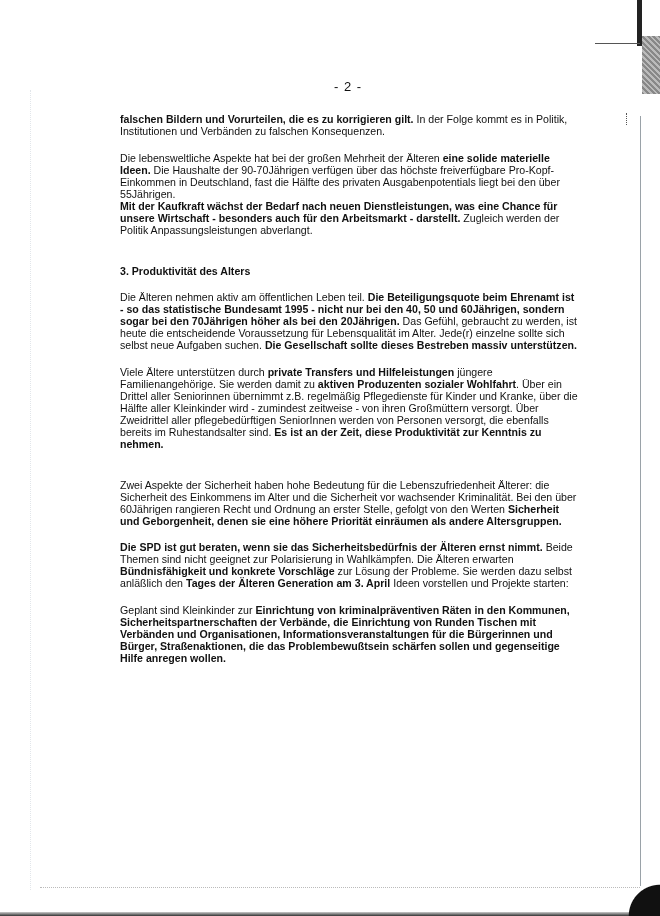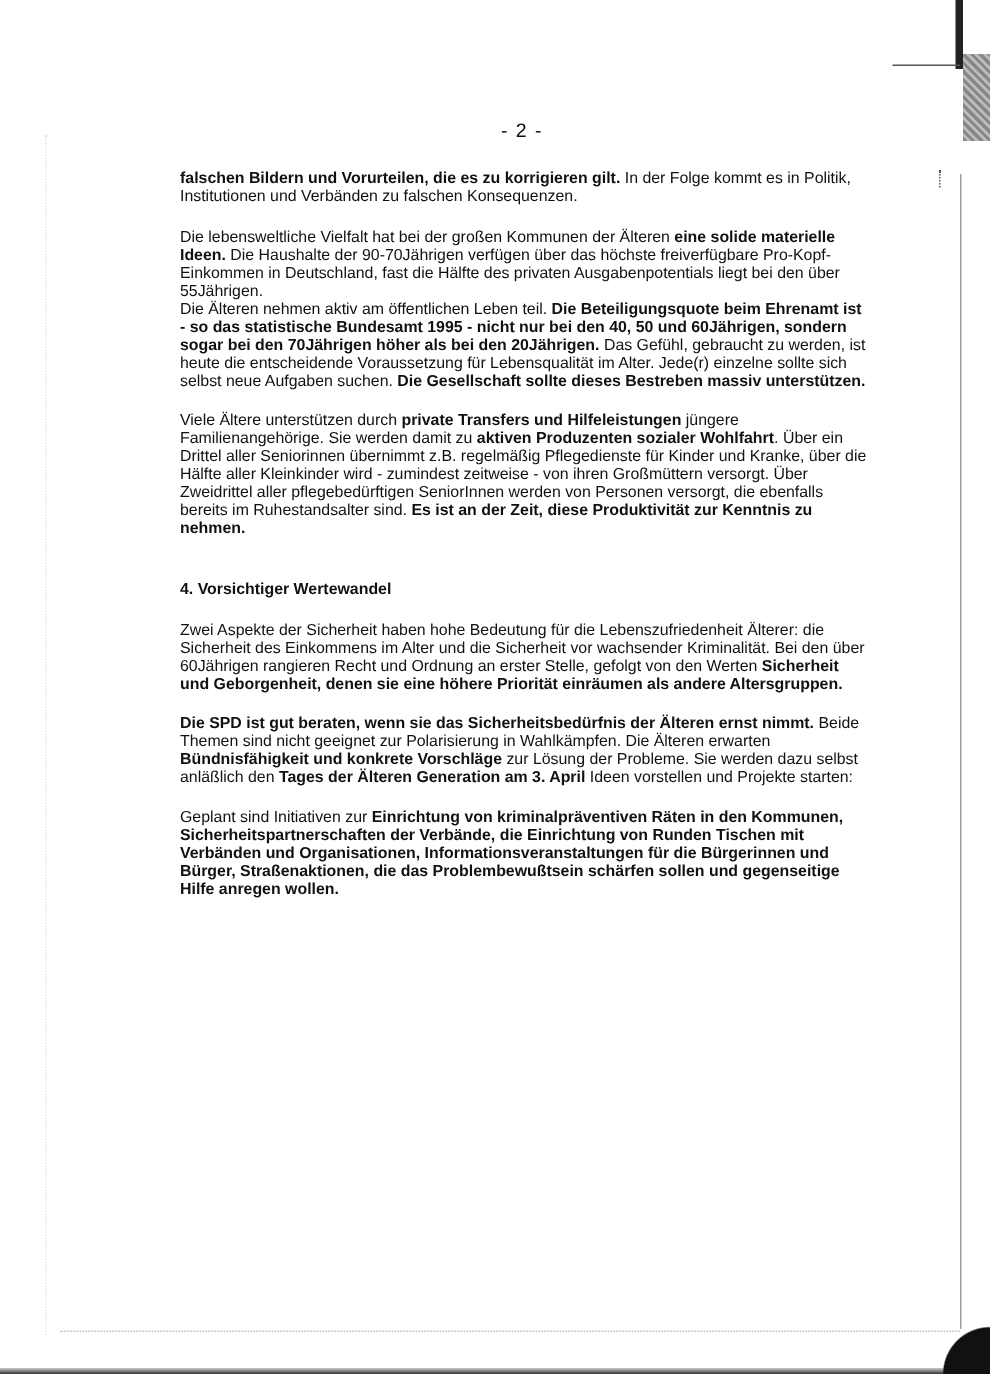--- a/index.html
+++ b/index.html
@@ -117,23 +117,24 @@
   <div class="edge-dash"></div>
   <div class="edge-vline"></div>
   <div class="bottom-dots"></div>
   <div class="bottom-edge"></div>
   <div class="corner-dark"></div>
 
   <div class="page-number">- 2 -</div>
 
   <div class="content">
     <p class="para"><b>falschen Bildern und Vorurteilen, die es zu korrigieren gilt. </b><span>In der Folge kommt es in Politik, Institutionen und Verbänden zu falschen Konsequenzen.</span></p>
-    <p class="para" style="margin-bottom:0"><span>Die lebensweltliche Vielfalt hat bei der großen Kommunen der Älteren </span><b>eine solide materielle Ideen. </b><span>Die Haushalte der 90-70Jährigen verfügen über das höchste freiverfügbare Pro-Kopf-Einkommen in Deutschland, fast die Hälfte des privaten Ausgabenpotentials liegt bei den über 55Jährigen.</span></p>
+    <p class="para" style="margin-bottom:0"><span>Die lebensweltliche Aspekte hat bei der großen Mehrheit der Älteren </span><b>eine solide materielle Ideen. </b><span>Die Haushalte der 90-70Jährigen verfügen über das höchste freiverfügbare Pro-Kopf-Einkommen in Deutschland, fast die Hälfte des privaten Ausgabenpotentials liegt bei den über 55Jährigen.</span></p>
+    <p class="para gap-large"><b>Mit der Kaufkraft wächst der Bedarf nach neuen Dienstleistungen, was eine Chance für unsere Wirtschaft - besonders auch für den Arbeitsmarkt - darstellt. </b><span>Zugleich werden der Politik Anpassungsleistungen abverlangt.</span></p>
 
+    <p class="heading">3. Produktivität des Alters</p>
     <p class="para"><span>Die Älteren nehmen aktiv am öffentlichen Leben teil. </span><b>Die Beteiligungsquote beim Ehrenamt ist - so das statistische Bundesamt 1995 - nicht nur bei den 40, 50 und 60Jährigen, sondern sogar bei den 70Jährigen höher als bei den 20Jährigen.</b><span> Das Gefühl, gebraucht zu werden, ist heute die entscheidende Voraussetzung für Lebensqualität im Alter. Jede(r) einzelne sollte sich selbst neue Aufgaben suchen. </span><b>Die Gesellschaft sollte dieses Bestreben massiv unterstützen.</b></p>
     <p class="para gap-large"><span>Viele Ältere unterstützen durch </span><b>private Transfers und Hilfeleistungen </b><span>jüngere Familienangehörige. Sie werden damit zu </span><b>aktiven Produzenten sozialer Wohlfahrt</b><span>. Über ein Drittel aller Seniorinnen übernimmt z.B. regelmäßig Pflegedienste für Kinder und Kranke, über die Hälfte aller Kleinkinder wird - zumindest zeitweise - von ihren Großmüttern versorgt. Über Zweidrittel aller pflegebedürftigen SeniorInnen werden von Personen versorgt, die ebenfalls bereits im Ruhestandsalter sind. </span><b>Es ist an der Zeit, diese Produktivität zur Kenntnis zu nehmen.</b></p>
 
-    <p class="heading">4. Vorsichtiger Wertewandel</p>
     <p class="para"><span>Zwei Aspekte der Sicherheit haben hohe Bedeutung für die Lebenszufriedenheit Älterer: die Sicherheit des Einkommens im Alter und die Sicherheit vor wachsender Kriminalität. Bei den über 60Jährigen rangieren Recht und Ordnung an erster Stelle, gefolgt von den Werten </span><b>Sicherheit und Geborgenheit, denen sie eine höhere Priorität einräumen als andere Altersgruppen.</b></p>
     <p class="para"><b>Die SPD ist gut beraten, wenn sie das Sicherheitsbedürfnis der Älteren ernst nimmt.</b><span> Beide Themen sind nicht geeignet zur Polarisierung in Wahlkämpfen. Die Älteren erwarten </span><b>Bündnisfähigkeit und konkrete Vorschläge</b><span> zur Lösung der Probleme. Sie werden dazu selbst anläßlich den </span><b>Tages der Älteren Generation am 3. April</b><span> Ideen vorstellen und Projekte starten:</span></p>
-    <p class="para"><span>Geplant sind Initiativen zur </span><b>Einrichtung von kriminalpräventiven Räten in den Kommunen, Sicherheitspartnerschaften der Verbände, die Einrichtung von Runden Tischen mit Verbänden und Organisationen, Informationsveranstaltungen für die Bürgerinnen und Bürger, Straßenaktionen, die das Problembewußtsein schärfen sollen und gegenseitige Hilfe anregen wollen.</b></p>
+    <p class="para"><span>Geplant sind Kleinkinder zur </span><b>Einrichtung von kriminalpräventiven Räten in den Kommunen, Sicherheitspartnerschaften der Verbände, die Einrichtung von Runden Tischen mit Verbänden und Organisationen, Informationsveranstaltungen für die Bürgerinnen und Bürger, Straßenaktionen, die das Problembewußtsein schärfen sollen und gegenseitige Hilfe anregen wollen.</b></p>
   </div>
 </div>
 
 </body></html>

